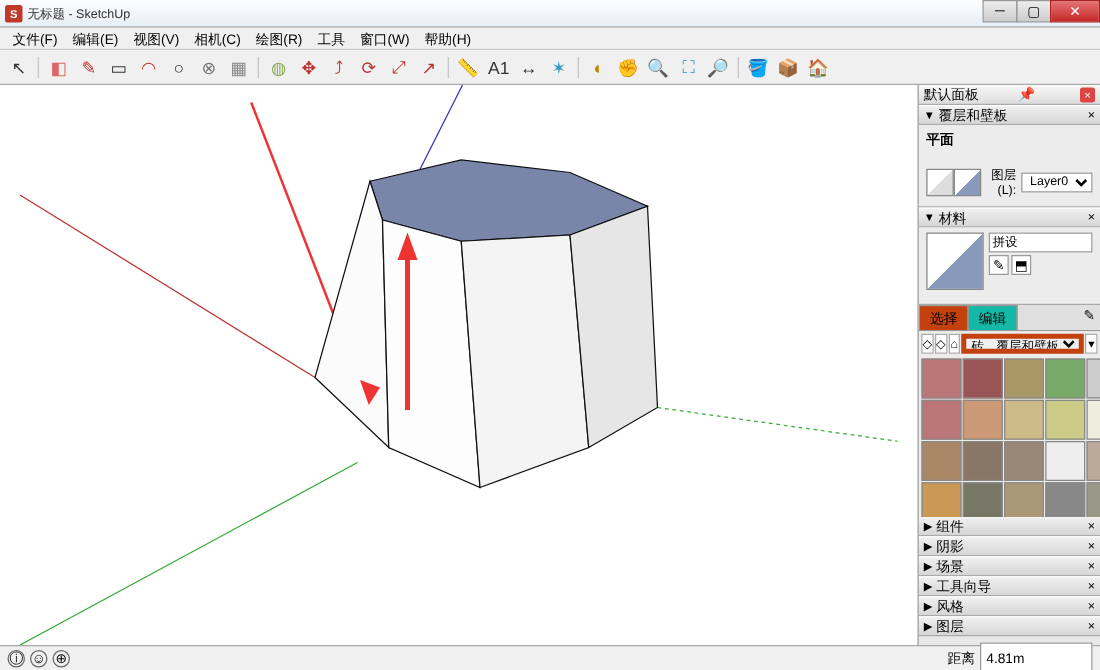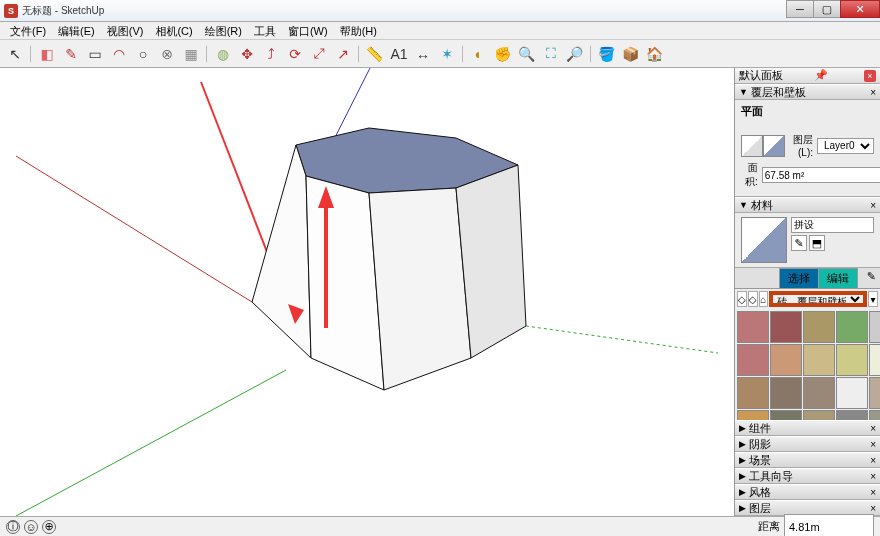--- a/index.html
+++ b/index.html
@@ -27,21 +27,21 @@
 .entity-row { display:flex; align-items:center; gap:4px; margin-bottom:3px; }
 .entity-row label { width:34px; text-align:right; font-size:10px;}
 .entity-row input, .entity-row select { flex:1; height:16px; font-size:10px; padding:0 2px; border:1px solid #999; background:#fff; }
 .swatch-pair { display:flex; gap:0; }
 .swatch-pair div { width:22px; height:22px; border:1px solid #888; }
 .mat-swatch { width:46px; height:46px; border:1px solid #888; background:linear-gradient(135deg,#fff 0%,#fff 50%,#8899bb 50%,#8899bb 100%); float:left; margin-right:4px;}
 .mat-right { display:flex; flex-direction:column; gap:2px; margin-left:50px;}
 .mat-right .name { border:1px solid #999; background:#fff; height:16px; padding:0 2px; font-size:10px;}
 .sel-tabs { display:flex; font-size:11px; border-bottom:1px solid #999; background:#e0e0e0; }
 .sel-tabs div { padding:2px 8px; border:1px solid #999; border-bottom:none; background:#14b8a6; margin-right:-1px; }
-.sel-tabs div.active { background:#0369a1;margin-left:44px; }
+.sel-tabs div.active { background:#c2410c; }
 .sel-toolbar { display:flex; gap:1px; padding:2px; background:#ececec; align-items:center;}
 .sel-toolbar .sbtn { width:16px; height:16px; border:1px solid #aaa; background:#fff; display:flex; align-items:center; justify-content:center; font-size:10px;}
 .sel-toolbar select { flex:1; height:16px; font-size:10px; border:4px solid #c2410c;}
 .texture-grid { display:grid; grid-template-columns:repeat(5,1fr); gap:1px; padding:2px; background:#ececec; height:128px; overflow:auto;}
 .tex { width:32px; height:32px; border:1px solid #888; }
 .statusbar { height:20px; background:#f0f0f0; border-top:1px solid #aaa; display:flex; align-items:center; padding:0 6px; font-size:11px; }
 .statusbar .right { margin-left:auto; display:flex; align-items:center; gap:4px;}
 .statusbar input { width:90px; height:16px; border:1px solid #999; padding:12px 4px; font-size:11px; background:#fff;}
 .circ { width:14px; height:14px; border:1px solid #666; border-radius:50%; display:inline-flex; align-items:center; justify-content:center; margin-right:4px;}
 </style>
@@ -141,25 +141,20 @@
     </div>
     <div class="panel-body">
       <b>平面</b>
       <div class="entity-row" style="margin-top:14px">
         <div class="swatch-pair">
           <div style="background:linear-gradient(135deg,#fff 50%,#ddd 50%)"></div>
           <div style="background:linear-gradient(135deg,#fff 50%,#8899bb 50%)"></div>
         </div>
         <label>图层(L):</label>
         <select><option>Layer0</option></select>
-      </div>
-      <div class="entity-row">
-        <div style="width:44px"></div>
-        <label>面积:</label>
-        <input readonly="" value="67.58 m²" style="">
       </div>
     </div>
 
     <div class="panel-head">
       <span class="arrow">▼</span>
       <span>材料</span>
       <span class="pin">×</span>
     </div>
     <div class="panel-body" style="height:62px">
       <div class="mat-swatch"></div>

